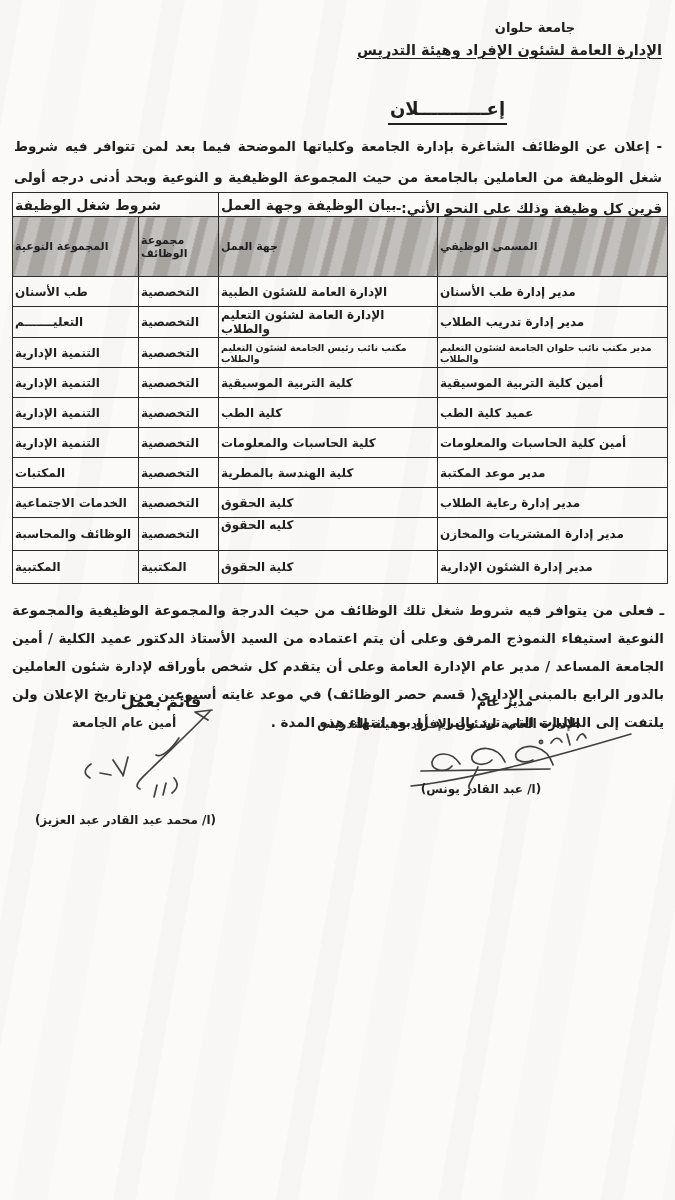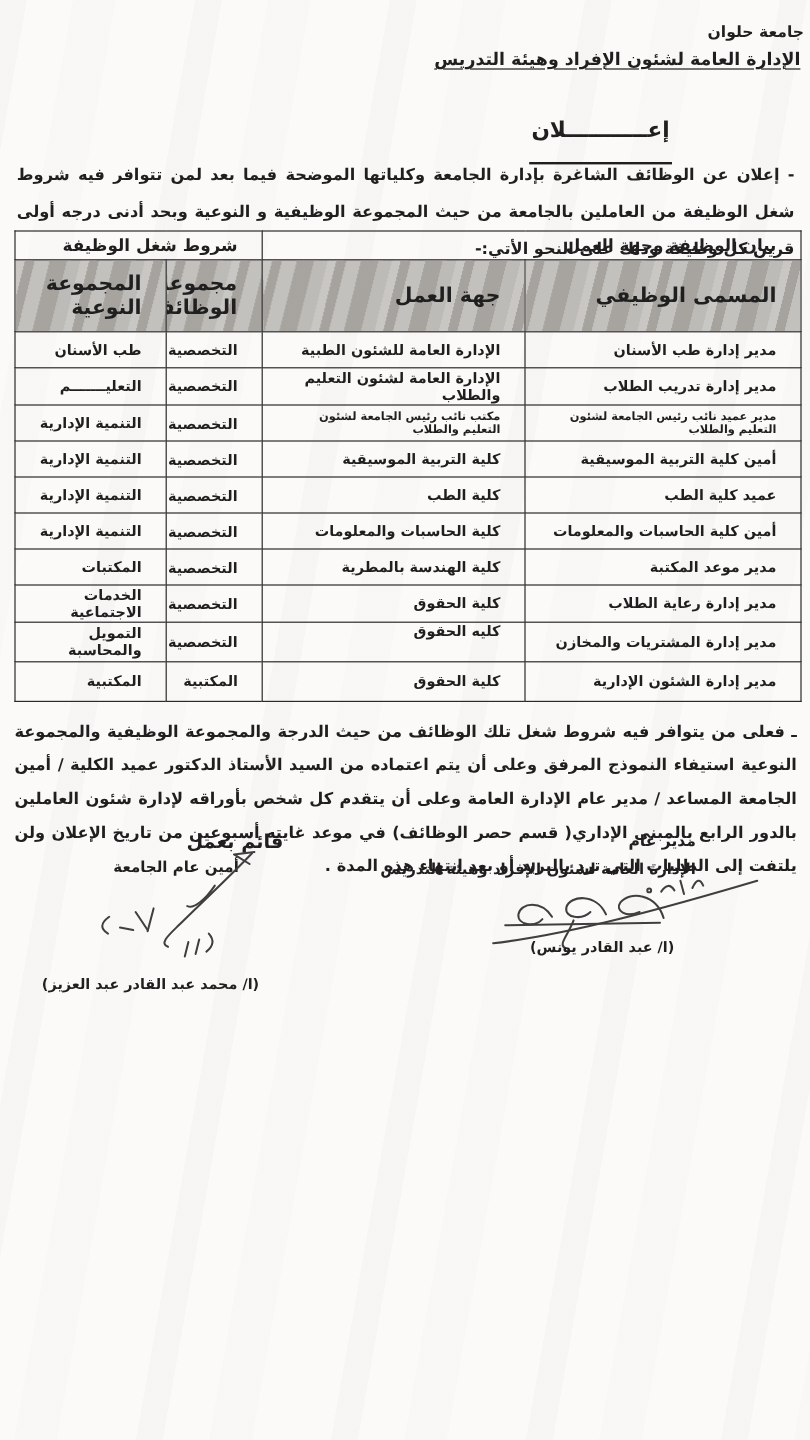--- a/index.html
+++ b/index.html
@@ -24,47 +24,47 @@
     background:
       repeating-linear-gradient(100deg,
         rgba(120,120,115,0.035) 0 22px,
         rgba(255,255,255,0) 22px 60px,
         rgba(120,120,115,0.02) 60px 95px,
         rgba(255,255,255,0) 95px 160px),
       var(--paper);
   }
   .abs{position:absolute;}
   .nowrap{white-space:nowrap;}
-  .center{}
+  .center{text-align:center;}
 
   .hdr-university{top:20px;left:400px;width:270px;font-size:13px;font-weight:bold;}
   .hdr-department{top:42px;left:352px;width:315px;font-size:14.5px;font-weight:bold;
     text-decoration:underline;text-underline-offset:3px;}
 
   .doc-title-wrap{top:98px;left:335px;width:225px;}
   .doc-title{display:inline-block;font-size:18px;font-weight:bold;
-    border-bottom:2.5px solid var(--ink);padding:0 2px 16px 2px;}
+    border-bottom:2.5px solid var(--ink);padding:0 2px 4px 2px;}
 
   .intro{top:131px;left:14px;width:648px;font-size:13.5px;font-weight:bold;
     line-height:31px;text-align:justify;text-justify:inter-word;}
 
   table.jobs{
     top:192px;left:12px;width:655px;position:absolute;
     border-collapse:collapse;table-layout:fixed;
     font-weight:bold;
   }
   table.jobs th,table.jobs td{
     border:1.4px solid var(--border);
-    text-align:right;vertical-align:middle;
-    padding:1px 20px;
+    text-align:left;vertical-align:middle;
+    padding:1px 2px;
     overflow:hidden;
   }
   th.group-h{height:24px;font-size:14px;background:transparent;}
   tr.col-h th{
-    height:60px;font-size:17px;
+    height:60px;font-size:11px;
     background:
       repeating-linear-gradient(104deg,
         rgba(255,255,255,0.30) 0 7px,
         rgba(60,58,55,0.10) 7px 15px,
         rgba(255,255,255,0.22) 15px 27px,
         rgba(40,40,38,0.08) 27px 41px,
         rgba(255,255,255,0.15) 41px 52px),
       var(--table-header-bg);
   }
   tbody tr{height:30px;font-size:12px;}
@@ -128,21 +128,21 @@
           <td>التخصصية</td>
           <td>طب الأسنان</td>
         </tr>
         <tr>
           <td>مدير إدارة تدريب الطلاب</td>
           <td>الإدارة العامة لشئون التعليم والطلاب</td>
           <td>التخصصية</td>
           <td>التعليـــــــم</td>
         </tr>
         <tr>
-          <td class="tiny">مدير عميد نائب رئيس الجامعة لشئون التعليم والطلاب</td>
+          <td class="tiny">مدير مكتب نائب حلوان الجامعة لشئون التعليم والطلاب</td>
           <td class="tiny">مكتب نائب رئيس الجامعة لشئون التعليم والطلاب</td>
           <td>التخصصية</td>
           <td>التنمية الإدارية</td>
         </tr>
         <tr>
           <td>أمين كلية التربية الموسيقية</td>
           <td>كلية التربية الموسيقية</td>
           <td>التخصصية</td>
           <td>التنمية الإدارية</td>
         </tr>
@@ -167,21 +167,21 @@
         <tr>
           <td>مدير إدارة رعاية الطلاب</td>
           <td>كلية الحقوق</td>
           <td>التخصصية</td>
           <td>الخدمات الاجتماعية</td>
         </tr>
         <tr>
           <td>مدير إدارة المشتريات والمخازن</td>
           <td>كليه الحقوق</td>
           <td>التخصصية</td>
-          <td>التمويل والمحاسبة</td>
+          <td>الوظائف والمحاسبة</td>
         </tr>
         <tr>
           <td>مدير إدارة الشئون الإدارية</td>
           <td>كلية الحقوق</td>
           <td>المكتبية</td>
           <td>المكتبية</td>
         </tr>
       </tbody>
   </table>
 

